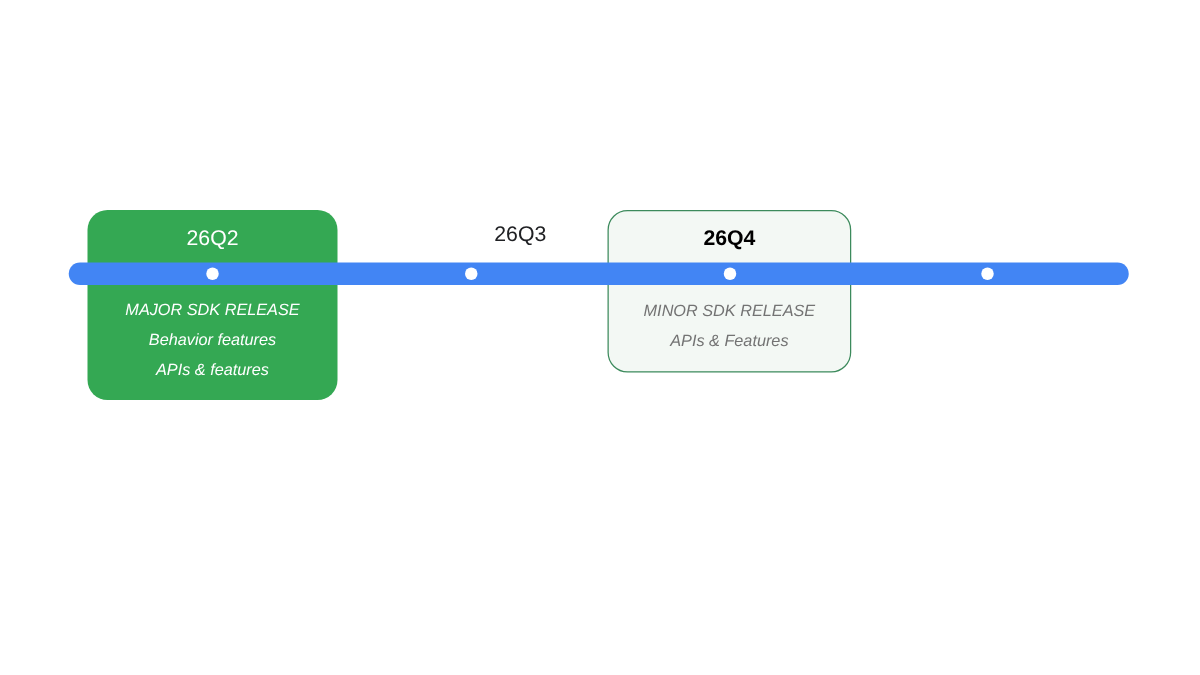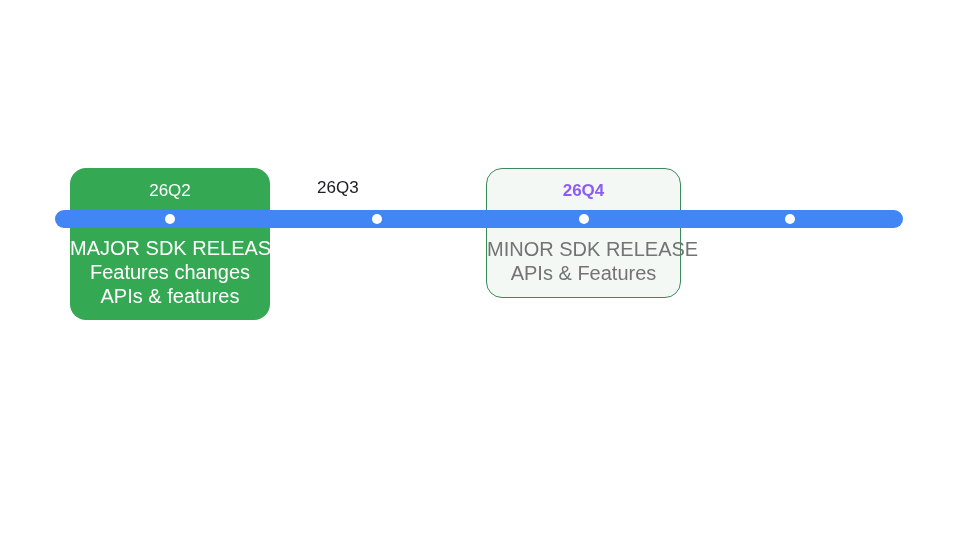--- a/index.html
+++ b/index.html
@@ -72,78 +72,79 @@
   }
 
   .card-filled .card-quarter {
     top: 13px;
     color: #ffffff;
     font-weight: 400;
   }
 
   .card-outlined .card-quarter {
     top: 12px;
-    color: #8b5cf6;
+    color: #000000;
     font-weight: 700;
   }
 
   
   .card-body {
     position: absolute;
     left: 0;
     right: 0;
     text-align: center;
   }
 
   .card-filled .card-body {
     top: 68px;
   }
 
   .card-outlined .card-body {
     top: 68px;
   }
 
   .card-line {
-    font-size: 20px;
+    font-size: 13px;
     line-height: 24px;
     white-space: nowrap;
+    font-style: italic;
   }
 
   .card-filled .card-line {
     color: #ffffff;
   }
 
   .card-outlined .card-line {
     color: #737373;
   }
 
   
   .tick-label {
     position: absolute;
     top: 178px;
     width: 120px;
     margin-left: -60px;
-    text-align: left;
+    text-align: right;
     font-size: 17px;
     line-height: 20px;
     color: #202124;
     font-weight: 400;
     z-index: 2;
   }
 </style>
 </head>
 <body>
 
 <div id="timeline-canvas">
 
   <div class="card card-filled" style="left:70px; top:168px; width:200px; height:152px;">
     <div class="card-quarter">26Q2</div>
     <div class="card-body">
       <div class="card-line">MAJOR SDK RELEASE</div>
-      <div class="card-line">Features changes</div>
+      <div class="card-line">Behavior features</div>
       <div class="card-line">APIs &amp; features</div>
     </div>
   </div>
 
   <div class="card card-outlined" style="left:486px; top:168px; width:195px; height:130px;">
     <div class="card-quarter">26Q4</div>
     <div class="card-body">
       <div class="card-line">MINOR SDK RELEASE</div>
       <div class="card-line">APIs &amp; Features</div>
     </div>

